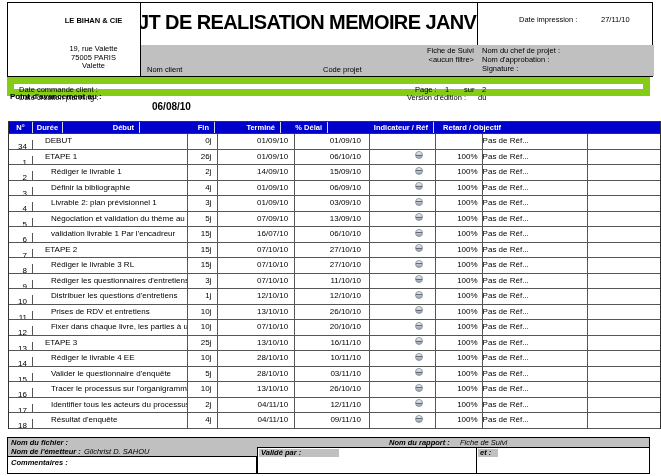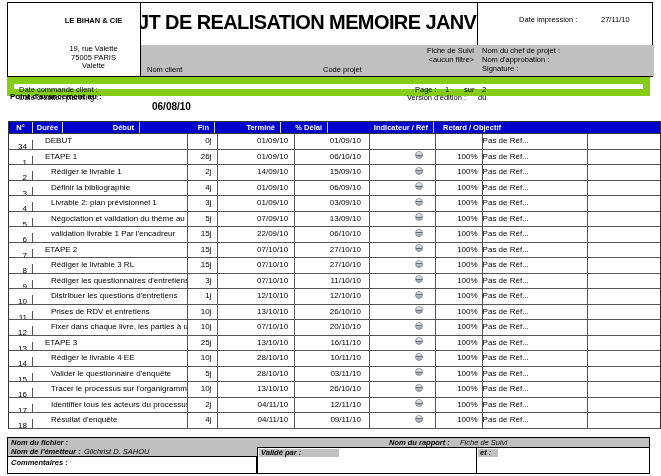--- a/index.html
+++ b/index.html
@@ -213,21 +213,21 @@
     <div class="td c5">13/09/10</div>
     <div class="td c6"><span class="done-icon"></span></div>
     <div class="td c7">100%</div>
     <div class="td c8">Pas de Réf...</div>
     <div class="td c9"></div>
   </div>
       <div class="tr">
     <div class="td c1">6</div>
     <div class="td c2 ind2">validation livrable 1 Par l'encadreur</div>
     <div class="td c3">15j</div>
-    <div class="td c4">22/09/10</div>
+    <div class="td c4">16/07/10</div>
     <div class="td c5">06/10/10</div>
     <div class="td c6"><span class="done-icon"></span></div>
     <div class="td c7">100%</div>
     <div class="td c8">Pas de Réf...</div>
     <div class="td c9"></div>
   </div>
       <div class="tr">
     <div class="td c1">7</div>
     <div class="td c2 ind1">ETAPE 2</div>
     <div class="td c3">15j</div>

